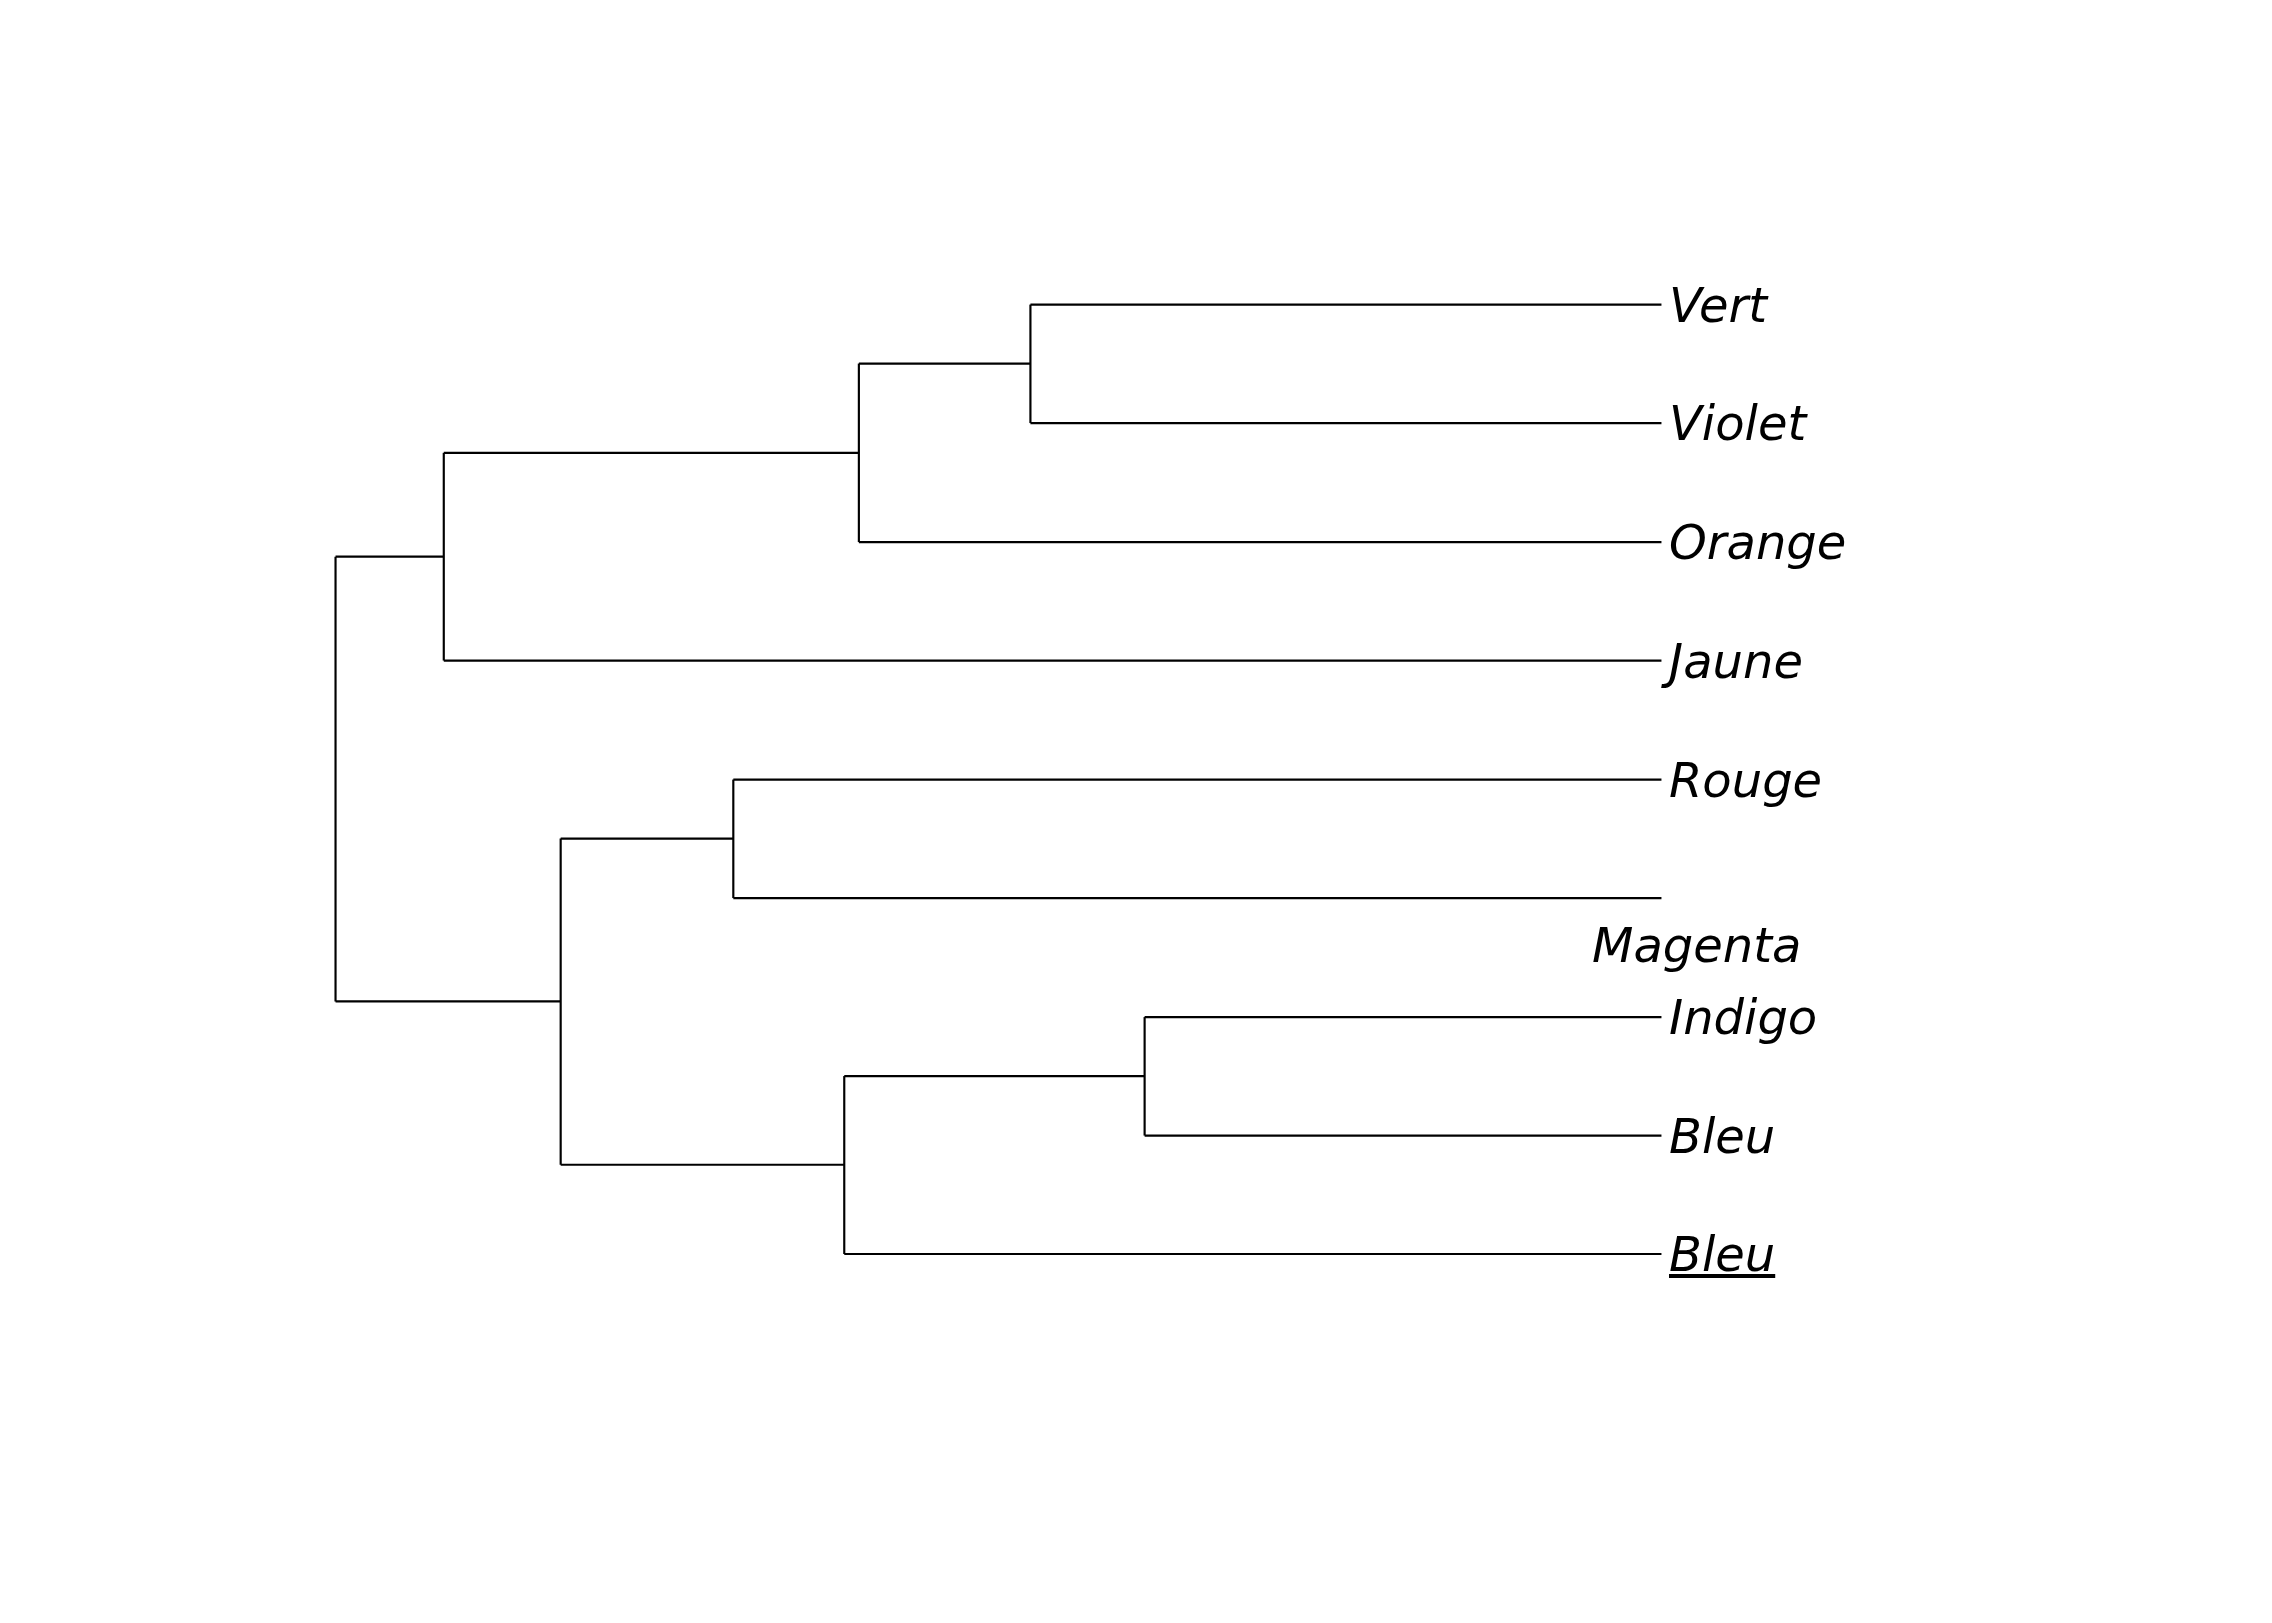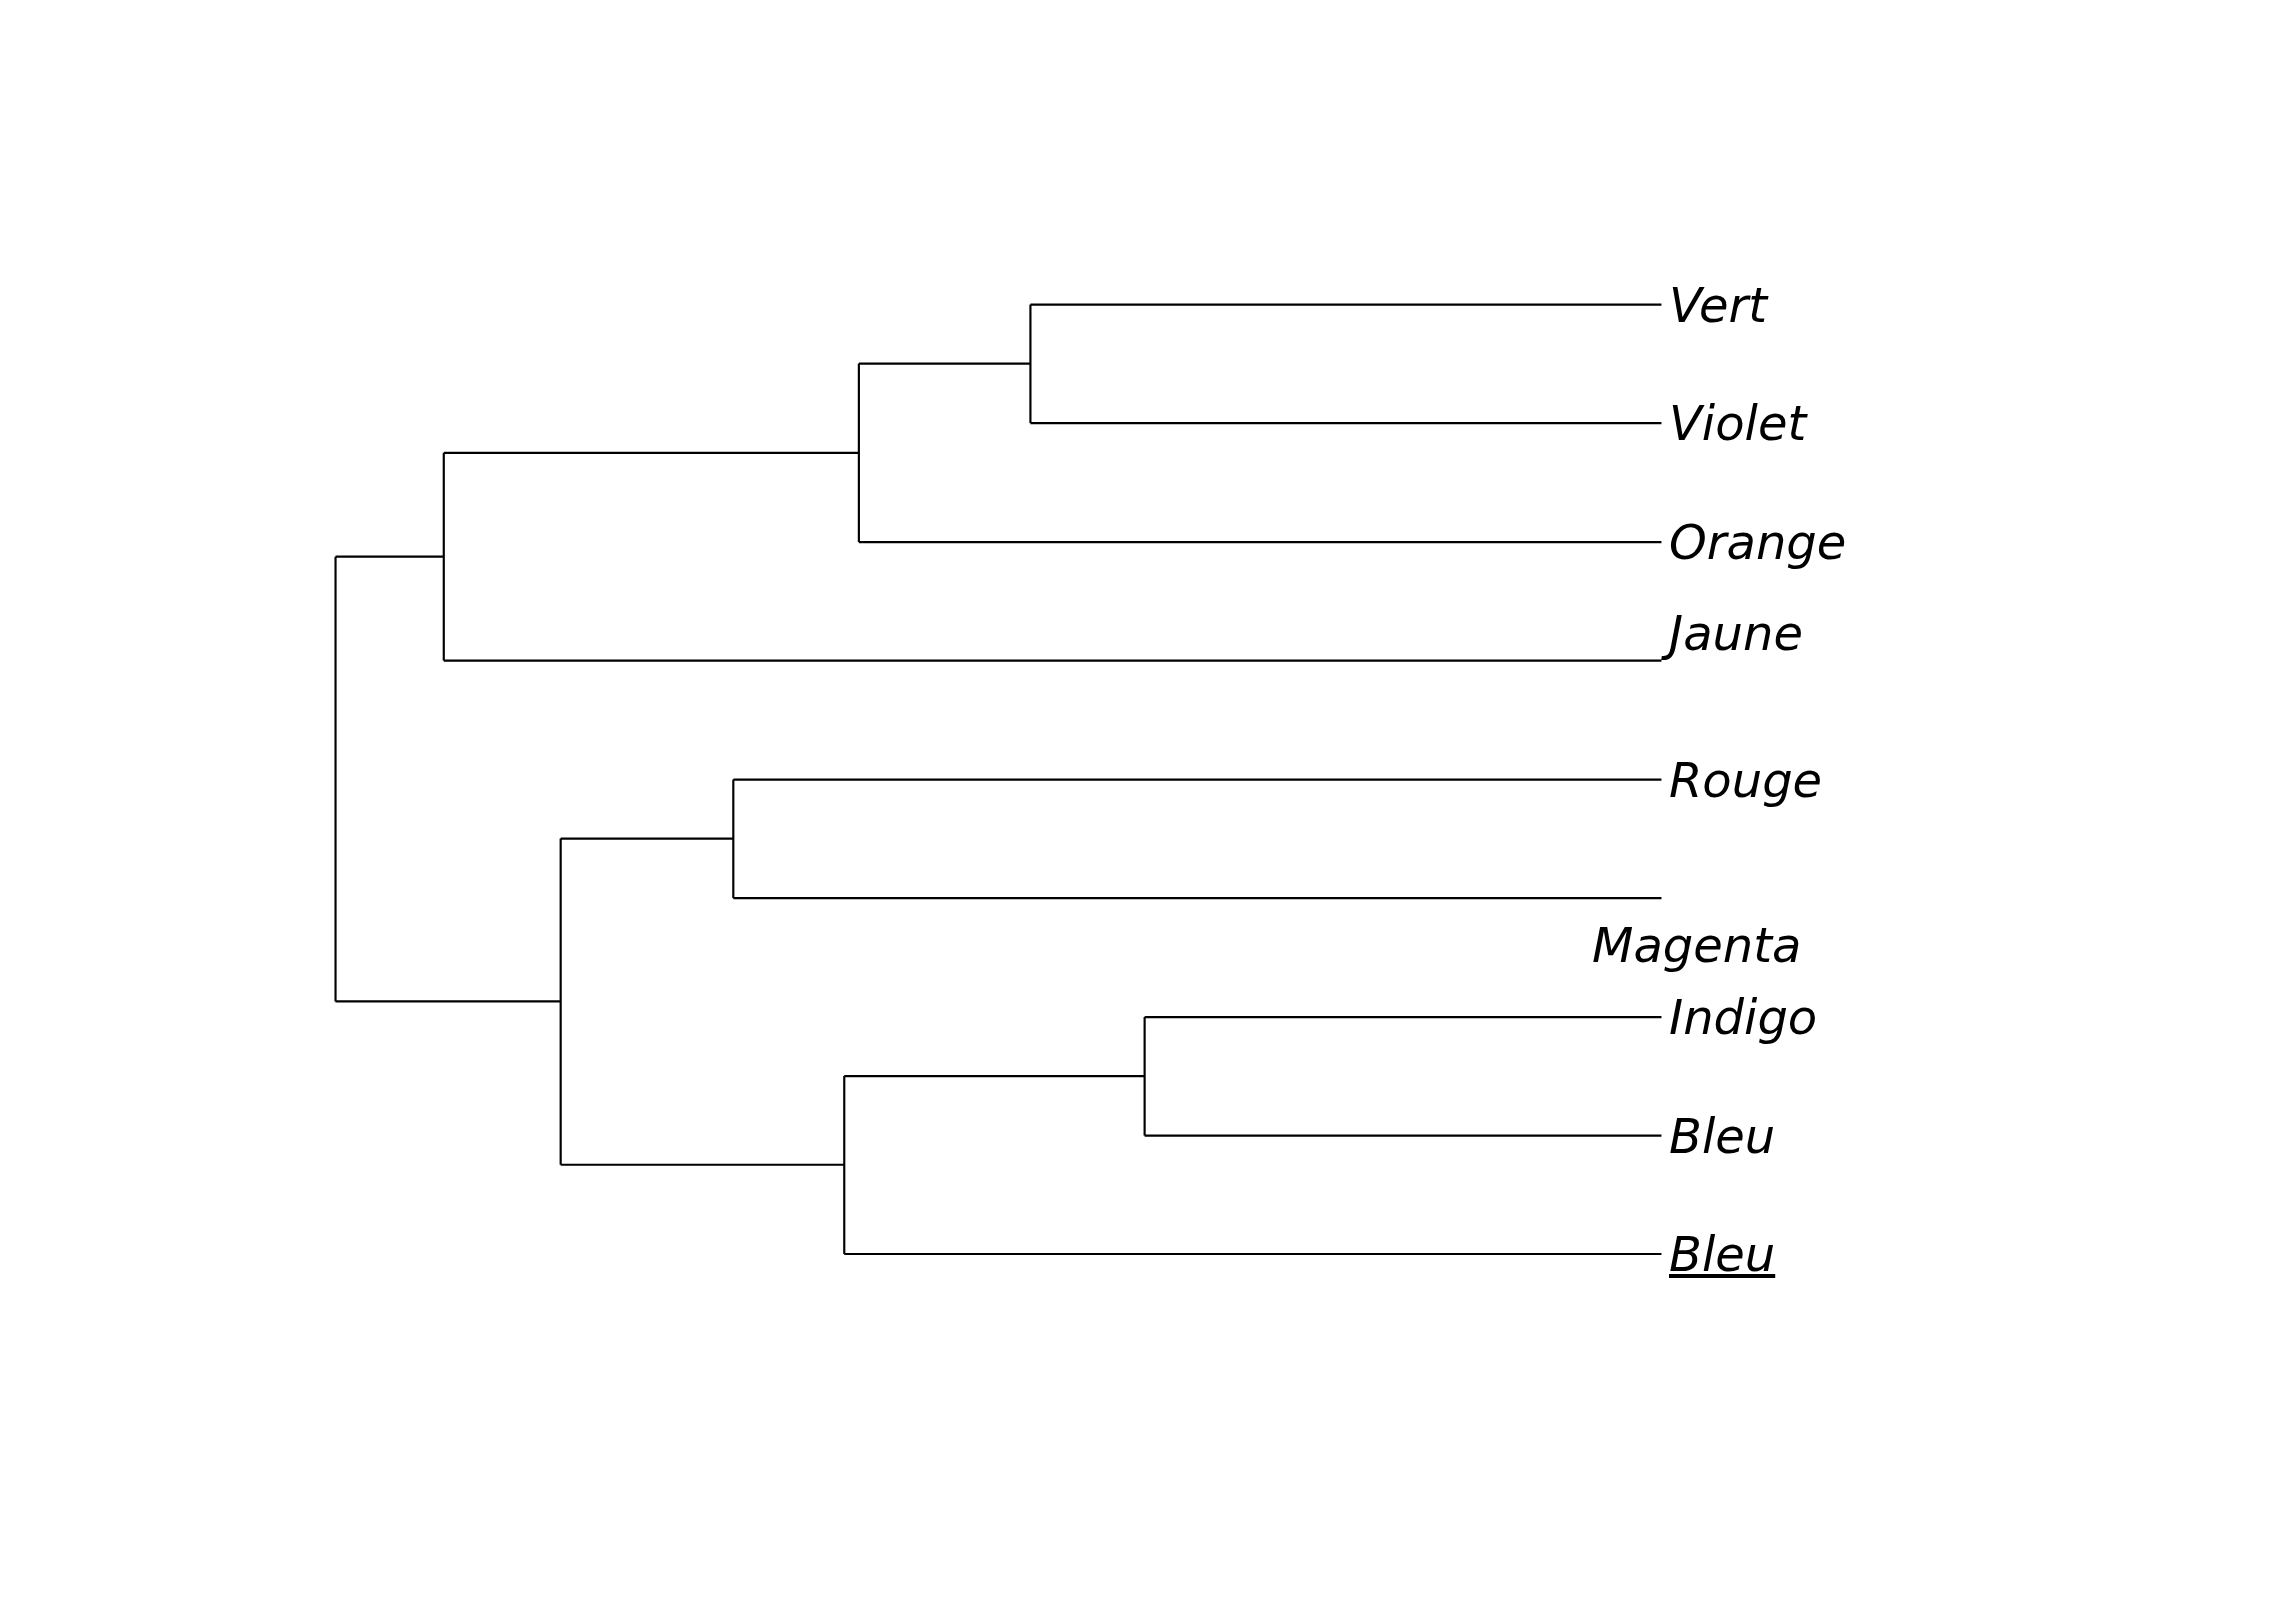--- a/index.html
+++ b/index.html
@@ -69,21 +69,21 @@
         <line x1="1036" y1="2153" x2="1560" y2="2153"></line>
         <line x1="620" y1="1029" x2="820" y2="1029"></line>
         <line x1="620" y1="1851" x2="1036" y2="1851"></line>
       </g>
   </svg>
 
   <div id="labels">
     <span class="leaf-label" style="left: 1669px; top: 305px;">Vert</span>
     <span class="leaf-label" style="left: 1669px; top: 423px;">Violet</span>
     <span class="leaf-label" style="left: 1669px; top: 542px;">Orange</span>
-    <span class="leaf-label" style="left: 1669px; top: 633px;">Jaune</span>
+    <span class="leaf-label" style="left: 1669px; top: 661px;">Jaune</span>
     <span class="leaf-label" style="left: 1669px; top: 780px;">Rouge</span>
     <span class="leaf-label" style="left: 1592px; top: 898px; margin-top: 47px;">Magenta</span>
     <span class="leaf-label" style="left: 1669px; top: 1017px; text-align: center;">Indigo</span>
     <span class="leaf-label" style="left: 1669px; top: 1136px;">Bleu</span>
     <span class="leaf-label" style="left: 1669px; top: 1254px; text-decoration: underline;">Bleu</span>
   </div>
 
 </div>
 
 

